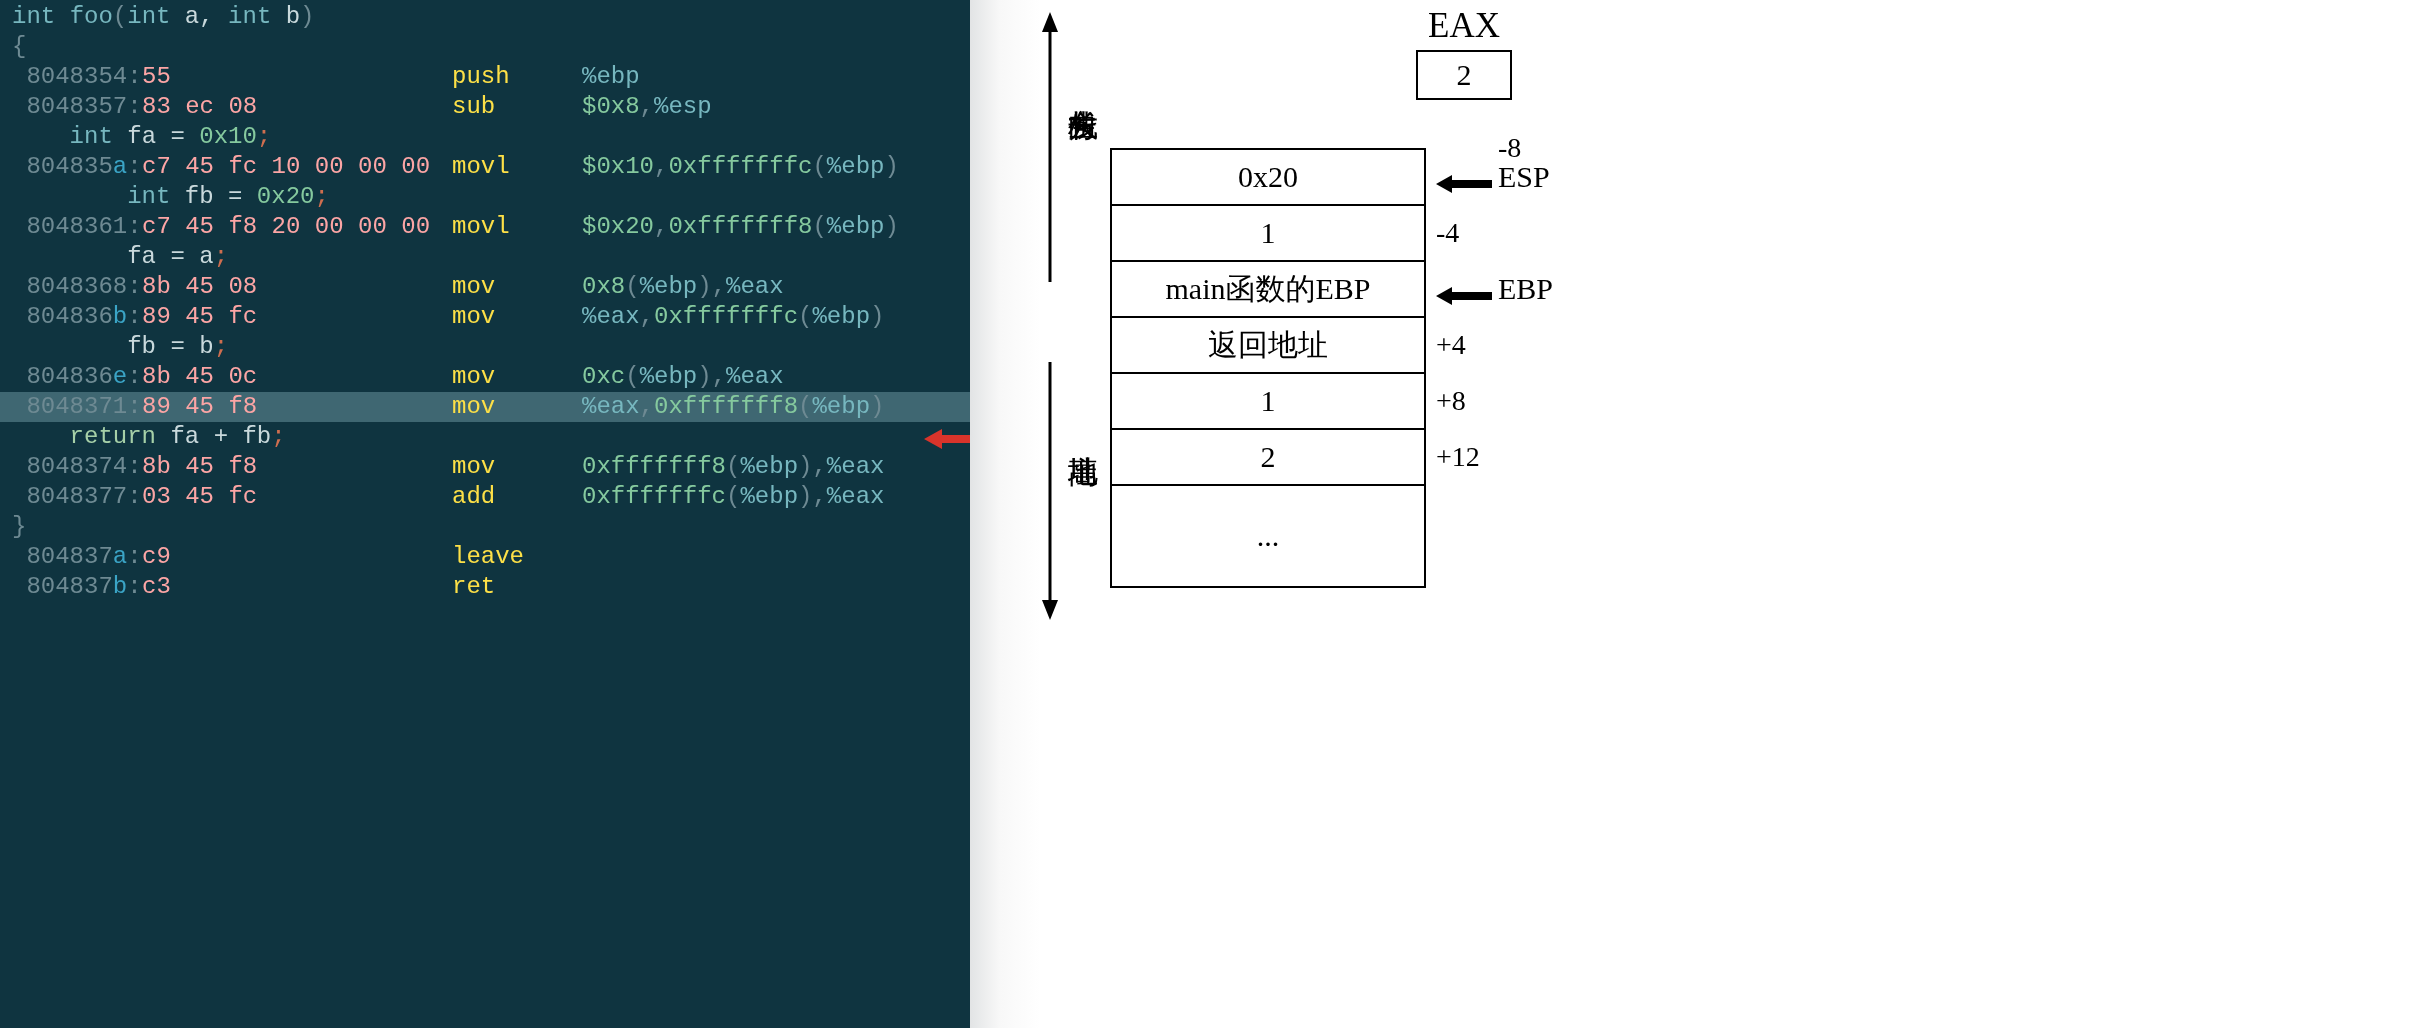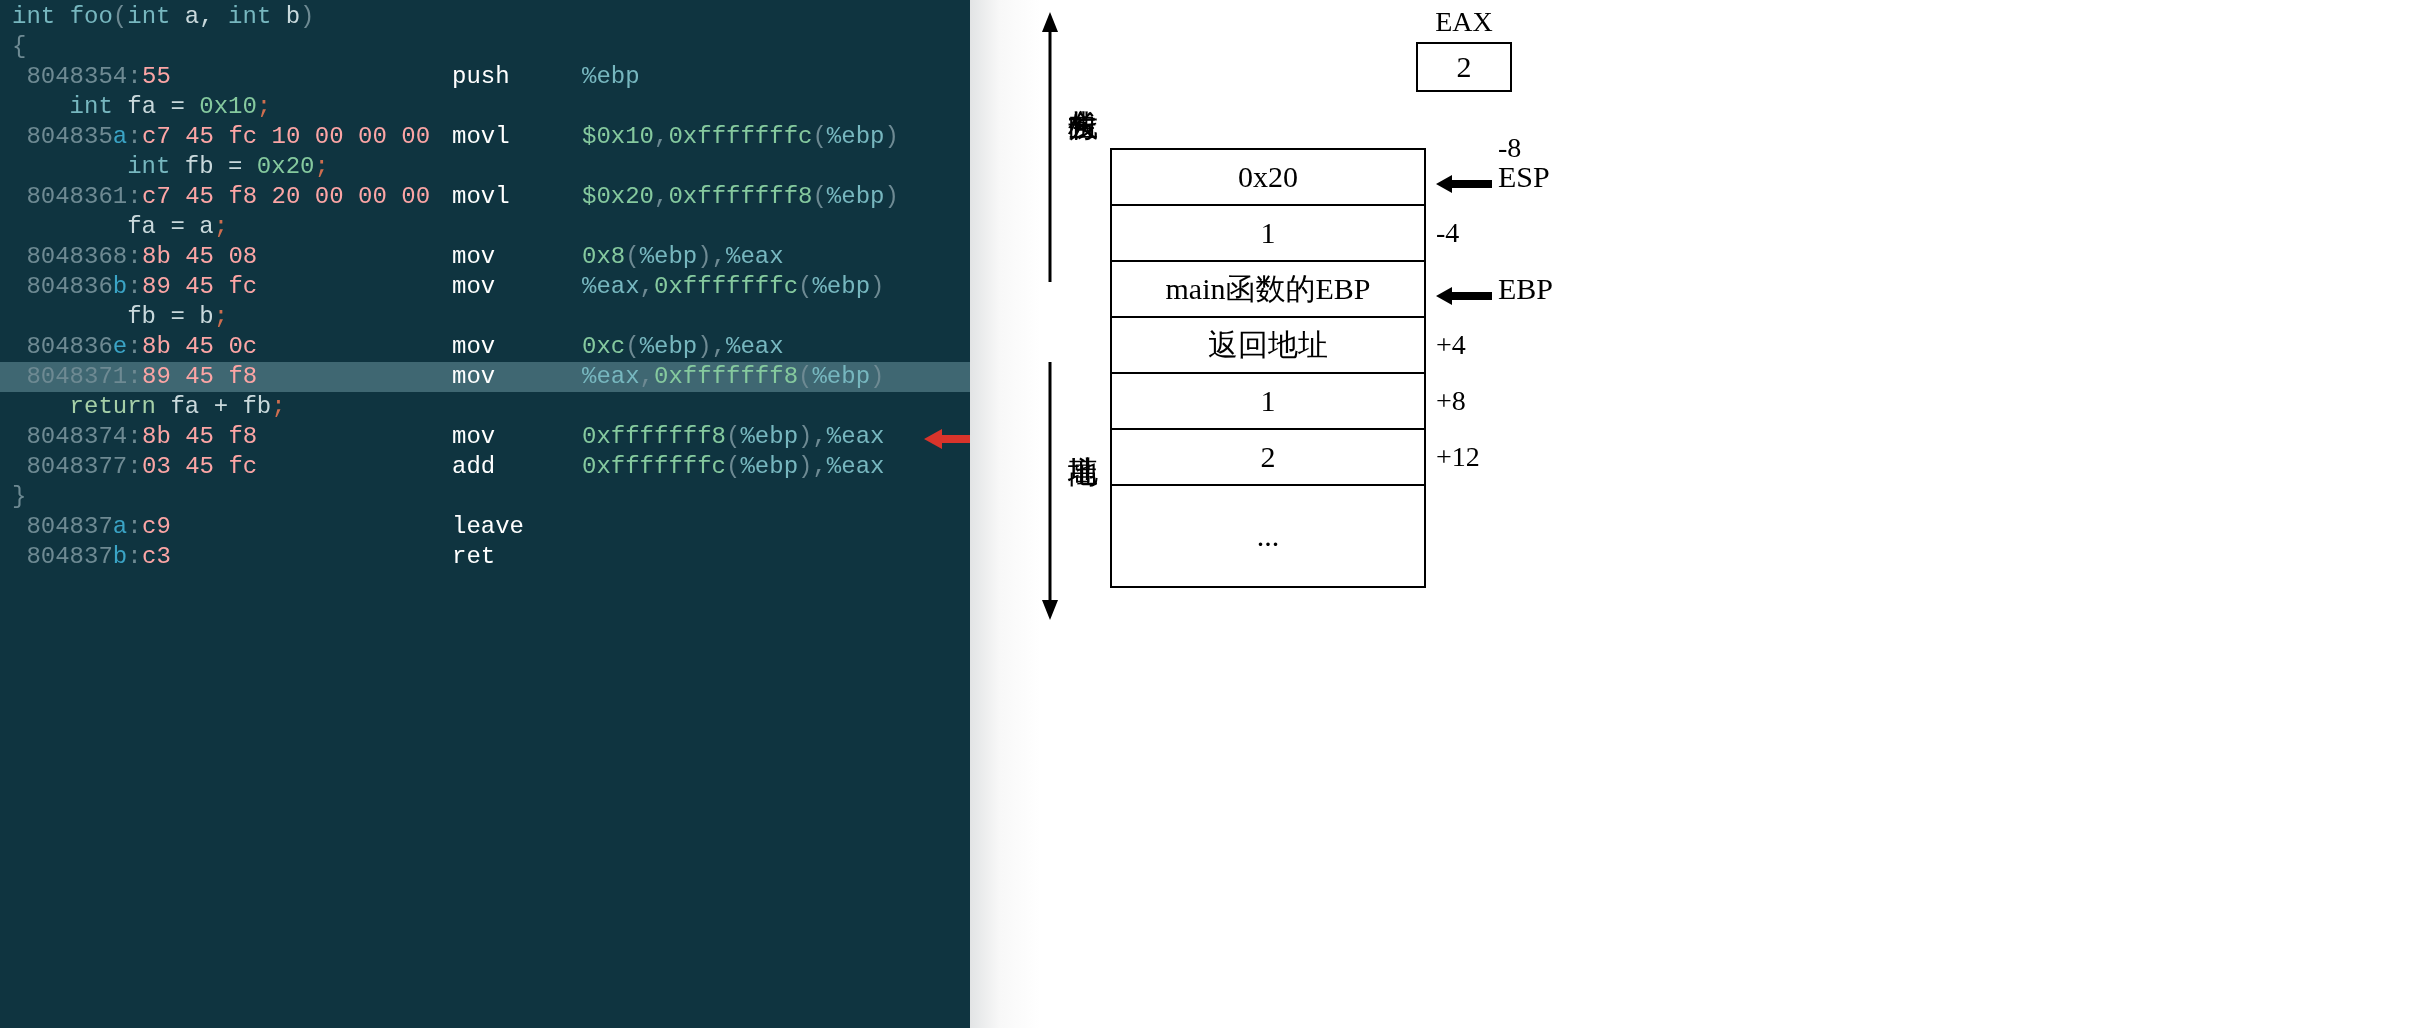--- a/index.html
+++ b/index.html
@@ -30,21 +30,21 @@
     background: rgba(155,200,210,0.35);
   }
   
   .t-type  { color: #77b7bf; text-align: center; }
   .t-id    { color: #c9d9dc; }
   .t-fn    { color: #77b7bf; margin-top: 20px; }
   .t-punc  { color: #6e8a93; }
   .t-addr  { color: #6e8a93; }
   .t-addr b{ color: #3ba4c6; font-weight: normal; }
   .t-hex   { color: #fca5a5; }
-  .t-mn    { color: #ffffff; }  
+  .t-mn    { color: #fde047; }  
   .t-reg   { color: #77b7bf; }
   .t-num   { color: #85c99e; }
   .t-key   { color: #a6d0a8; }  
   .t-semi  { color: #cf6e4f; }
   
   .col-addr { display:inline-block; width: 130px; }
   .col-hex  { display:inline-block; width: 310px; }
   .col-mn   { display:inline-block; width: 130px; }
   .col-arg  { display:inline-block; }
 
@@ -83,21 +83,21 @@
     text-orientation: upright;
     font-size: 30px;
     left: 92px;
   }
   
   .eax-wrap {
     position: absolute;
     left: 446px; top: 6px;
     text-align: center;
   }
-  .eax-title { font-size: 28px; margin-bottom: 4px; }
+  .eax-title { font-size: 35px; margin-bottom: 4px; }
   .eax-box {
     width: 96px; height: 50px;
     border: 2px solid #000;
     display:flex; align-items:center; justify-content:center;
     font-size: 30px;
   }
   
   .stack {
     position: absolute;
     left: 140px; top: 148px;
@@ -130,20 +130,21 @@
     position:absolute; top:-28px; left: 62px; font-size:28px;
   }
 </style>
 </head>
 <body>
 
 <div class="code-panel" id="code">
     <div class="code-line"><span class="t-type">int</span><span class="t-id"> </span><span class="t-fn">foo</span><span class="t-punc">(</span><span class="t-type">int</span><span class="t-id"> a, </span><span class="t-type">int</span><span class="t-id"> b</span><span class="t-punc">)</span></div>
     <div class="code-line"><span class="t-punc">{</span></div>
     <div class="code-line"><span class="col-addr"><span class="t-addr"> 8048354:</span></span><span class="col-hex"><span class="t-hex">55</span></span><span class="col-mn"><span class="t-mn">push</span></span><span class="col-arg"><span class="t-reg">%ebp</span></span></div>
+    <div class="code-line"><span class="col-addr"><span class="t-addr"> 8048357:</span></span><span class="col-hex"><span class="t-hex">83 ec 08</span></span><span class="col-mn"><span class="t-mn">sub</span></span><span class="col-arg"><span class="t-num">$0x8</span><span class="t-punc">,</span><span class="t-reg">%esp</span></span></div>
     <div class="code-line">    <span class="t-type">int</span><span class="t-id"> fa = </span><span class="t-num">0x10</span><span class="t-semi">;</span></div>
     <div class="code-line"><span class="col-addr"><span class="t-addr"> 804835<b>a</b>:</span></span><span class="col-hex"><span class="t-hex">c7 45 fc 10 00 00 00</span></span><span class="col-mn"><span class="t-mn">movl</span></span><span class="col-arg"><span class="t-num">$0x10</span><span class="t-punc">,</span><span class="t-num">0xfffffffc</span><span class="t-punc">(</span><span class="t-reg">%ebp</span><span class="t-punc">)</span></span></div>
     <div class="code-line">        <span class="t-type">int</span><span class="t-id"> fb = </span><span class="t-num">0x20</span><span class="t-semi">;</span></div>
     <div class="code-line"><span class="col-addr"><span class="t-addr"> 8048361:</span></span><span class="col-hex"><span class="t-hex">c7 45 f8 20 00 00 00</span></span><span class="col-mn"><span class="t-mn">movl</span></span><span class="col-arg"><span class="t-num">$0x20</span><span class="t-punc">,</span><span class="t-num">0xfffffff8</span><span class="t-punc">(</span><span class="t-reg">%ebp</span><span class="t-punc">)</span></span></div>
     <div class="code-line">        <span class="t-id">fa = a</span><span class="t-semi">;</span></div>
     <div class="code-line"><span class="col-addr"><span class="t-addr"> 8048368:</span></span><span class="col-hex"><span class="t-hex">8b 45 08</span></span><span class="col-mn"><span class="t-mn">mov</span></span><span class="col-arg"><span class="t-num">0x8</span><span class="t-punc">(</span><span class="t-reg">%ebp</span><span class="t-punc">)</span><span class="t-punc">,</span><span class="t-reg">%eax</span></span></div>
     <div class="code-line"><span class="col-addr"><span class="t-addr"> 804836<b>b</b>:</span></span><span class="col-hex"><span class="t-hex">89 45 fc</span></span><span class="col-mn"><span class="t-mn">mov</span></span><span class="col-arg"><span class="t-reg">%eax</span><span class="t-punc">,</span><span class="t-num">0xfffffffc</span><span class="t-punc">(</span><span class="t-reg">%ebp</span><span class="t-punc">)</span></span></div>
     <div class="code-line">        <span class="t-id">fb = b</span><span class="t-semi">;</span></div>
     <div class="code-line"><span class="col-addr"><span class="t-addr"> 804836<b>e</b>:</span></span><span class="col-hex"><span class="t-hex">8b 45 0c</span></span><span class="col-mn"><span class="t-mn">mov</span></span><span class="col-arg"><span class="t-num">0xc</span><span class="t-punc">(</span><span class="t-reg">%ebp</span><span class="t-punc">)</span><span class="t-punc">,</span><span class="t-reg">%eax</span></span></div>
     <div class="code-line hl"><span class="col-addr"><span class="t-addr"> 8048371:</span></span><span class="col-hex"><span class="t-hex">89 45 f8</span></span><span class="col-mn"><span class="t-mn">mov</span></span><span class="col-arg"><span class="t-reg">%eax</span><span class="t-punc">,</span><span class="t-num">0xfffffff8</span><span class="t-punc">(</span><span class="t-reg">%ebp</span><span class="t-punc">)</span></span></div>

